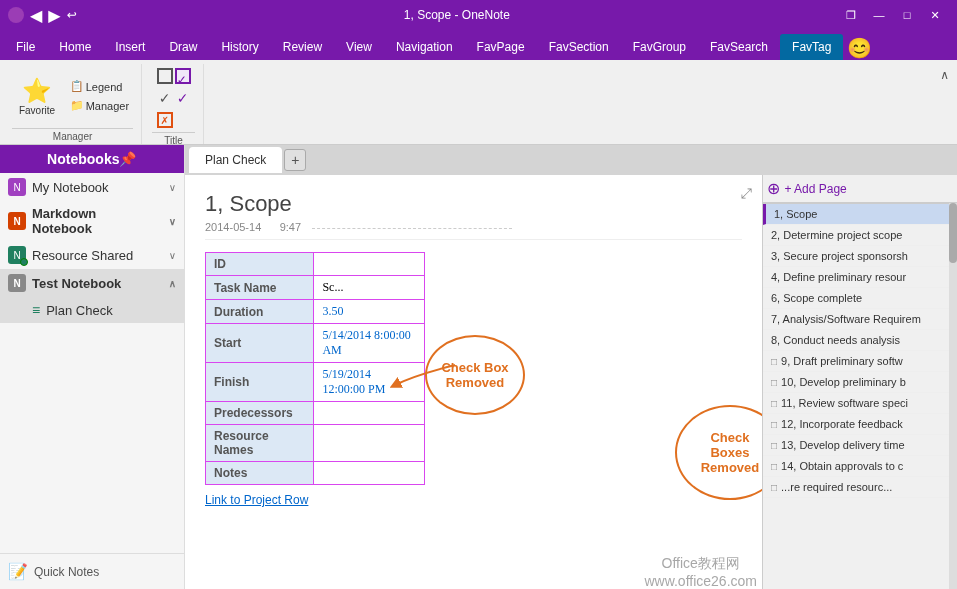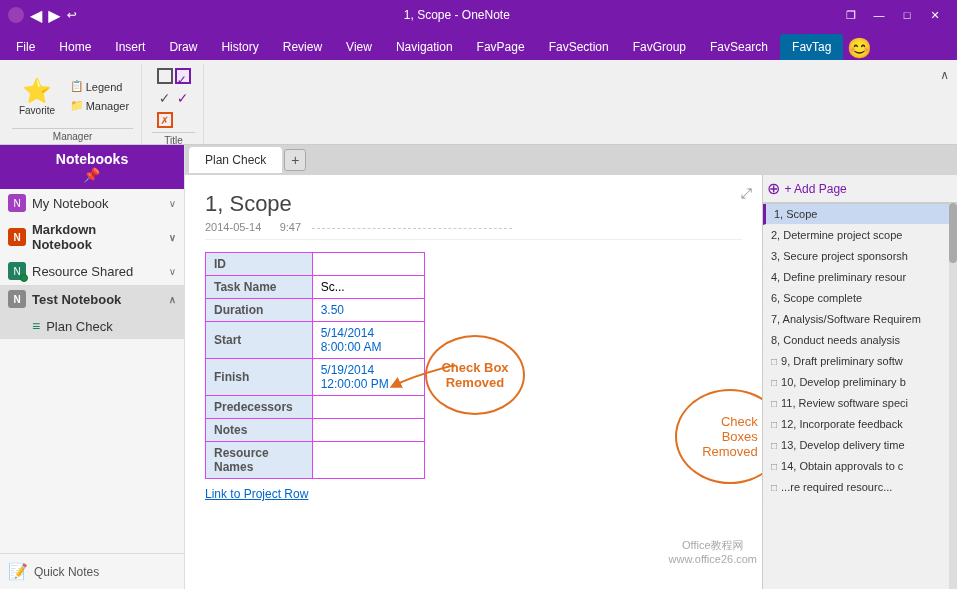--- a/index.html
+++ b/index.html
@@ -122,21 +122,20 @@
     }
     .sidebar-header {
       background: #7719aa;
       color: white;
       font-size: 14px;
       font-weight: bold;
       padding: 6px 10px;
       display: flex;
       align-items: center;
       justify-content: center;
-      flex-direction: column;
     }
     .sidebar-pin { color: white; font-size: 14px; cursor: pointer; }
     .sidebar-item {
       display: flex;
       align-items: center;
       padding: 5px 8px;
       cursor: pointer;
       font-size: 13px;
       color: #333;
       gap: 6px;
@@ -243,21 +242,21 @@
     .note-table th, .note-table td {
       border: 1px solid #d946ef;
       padding: 4px 8px;
       text-align: left;
     }
     .note-table th {
       background: #dce8f5;
       color: #555;
       font-weight: 600;
     }
-    .note-table td { background: white; }
+    .note-table td { background: white; font-family: Liberation Serif, serif; }
     .note-table td.blue-text { color: #0066cc; }
     .link-text { color: #0066cc; text-decoration: underline; cursor: pointer; font-size: 12px; margin-top: 8px; display: block; }
 
     
     .right-panel {
       width: 195px;
       background: #f0f0f0;
       border-left: 1px solid #ccc;
       display: flex;
       flex-direction: column;
@@ -490,46 +489,46 @@
           </tr>
           <tr>
             <th>Finish</th>
             <td class="blue-text">5/19/2014 12:00:00 PM</td>
           </tr>
           <tr>
             <th>Predecessors</th>
             <td></td>
           </tr>
           <tr>
+            <th>Resource Names</th>
+            <td></td>
+          </tr>
+          <tr>
             <th>Notes</th>
-            <td></td>
-          </tr>
-          <tr>
-            <th>Resource Names</th>
             <td></td>
           </tr>
         </tbody>
           </table>
 
         <a class="link-text">Link to Project Row</a>
 
         <div style="position:absolute; left:240px; top:160px; width:100px; height:80px; border:2px solid #e07020; border-radius:50%; display:flex; align-items:center; justify-content:center; text-align:center; font-size:13px; font-weight:bold; color:#e07020; background:rgba(255,255,255,0.9);">
           <span>Check Box<br>Removed</span>
         </div>
 
         <svg style="position:absolute;left:200px;top:170px;pointer-events:none;" width="80" height="50">
           <path d="M 70 20 Q 30 30 10 40" stroke="#e07020" stroke-width="2" fill="none" marker-end="url(#arrow1)"></path>
           <defs>
             <marker id="arrow1" markerWidth="6" markerHeight="6" refX="3" refY="3" orient="auto">
               <path d="M0,0 L0,6 L6,3 z" fill="#e07020"></path>
             </marker>
           </defs>
         </svg>
 
-        <div style="position:absolute; left:490px; top:214px; width:110px; height:95px; border:2px solid #e07020; border-radius:50%; display:flex; align-items:center; justify-content:center; text-align:right; font-size:13px; font-weight:normal; color:#e07020; background:rgba(255,255,255,0.9);">
+        <div style="position:absolute; left:490px; top:230px; width:110px; height:95px; border:2px solid #e07020; border-radius:50%; display:flex; align-items:center; justify-content:center; text-align:center; font-size:13px; font-weight:bold; color:#e07020; background:rgba(255,255,255,0.9);">
           <span>Check<br>Boxes<br>Removed</span>
         </div>
 
       </div>
 
       <div class="right-panel">
         <div class="right-panel-top">
           <div class="add-page-btn">
             <span style="color:#7719aa;font-size:16px;">⊕</span>
             <span>+ Add Page</span>
@@ -555,15 +554,15 @@
           </div>
           <div class="scrollbar-area">
             <div class="scrollbar-thumb"></div>
           </div>
         </div>
       </div>
     </div>
   </div>
 </div>
 
-<div style="position:fixed;bottom:24px;right:200px;font-size:11px;color:rgba(80,80,80,0.5);text-align:center;pointer-events:none;margin-left:36px;">
+<div style="position:fixed;bottom:0;right:200px;font-size:14px;color:rgba(80,80,80,0.5);text-align:center;pointer-events:none;margin-left:36px;">
   Office教程网<br>www.office26.com
 </div>
 
 </body></html>

